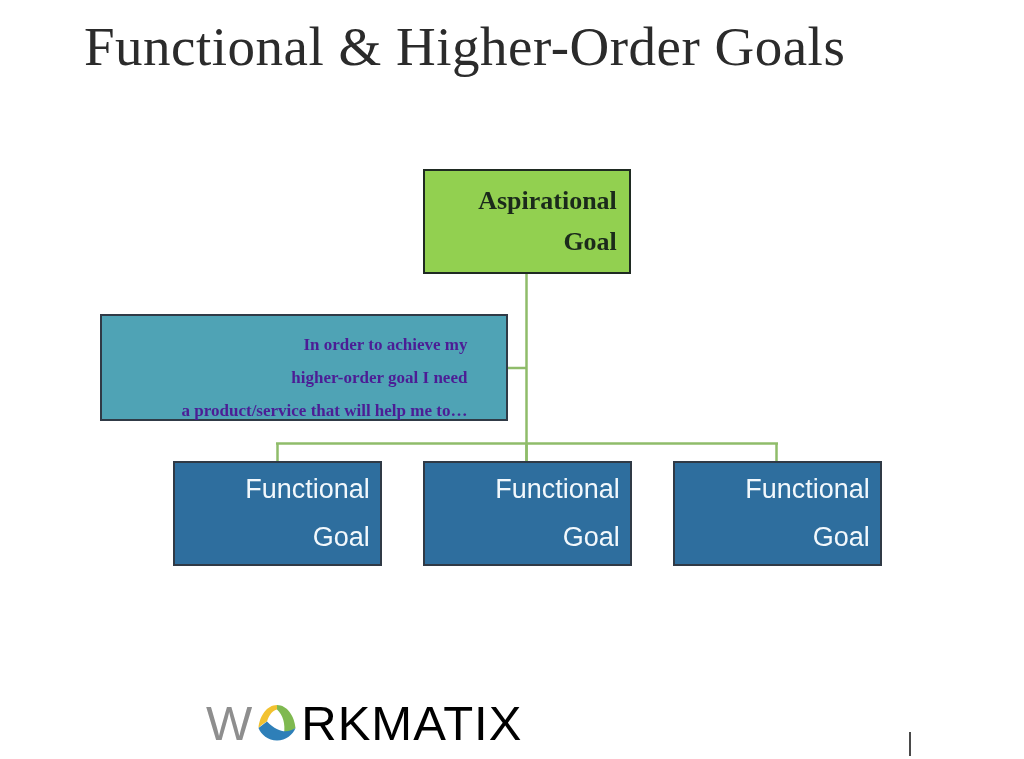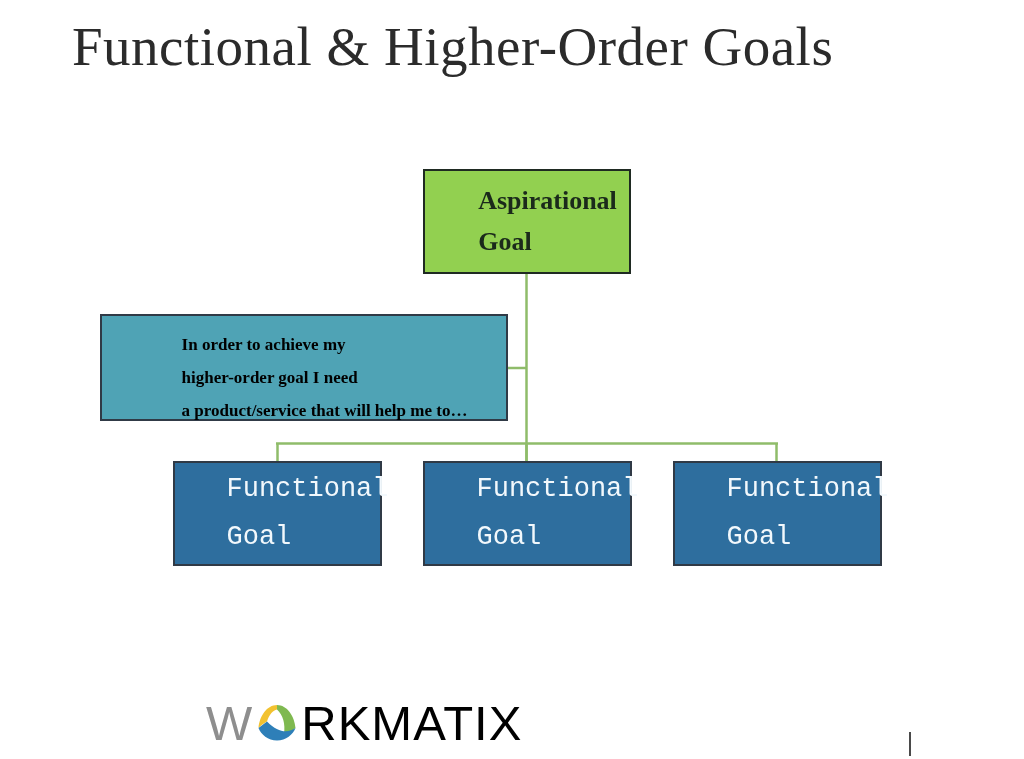--- a/index.html
+++ b/index.html
@@ -20,21 +20,21 @@
     position: absolute;
     inset: 0;
     width: 1024px;
     height: 759px;
     background: #ffffff;
   }
 
   
   #slide-title {
     position: absolute;
-    left: 72px;
+    left: 84px;
     top: 18px;
     width: 900px;
     font-family: "Liberation Serif", "DejaVu Serif", serif;
     font-size: 55px;
     line-height: 1.05;
     color: #2b2b2b;
     letter-spacing: 0.5px;
     white-space: nowrap;
   }
 
@@ -48,21 +48,21 @@
     pointer-events: none;
   }
 
   
   .node {
     position: absolute;
     box-sizing: border-box;
     display: flex;
     align-items: center;
     justify-content: center;
-    text-align: left;
+    text-align: right;
     padding-left: 41px;
   }
 
   .node-label {
     display: block;
     white-space: pre-line;
   }
 
   
   #node-aspirational {
@@ -90,34 +90,34 @@
     background: #4FA3B5;
     border: 2px solid #303a46;
     align-items: center;
     justify-content: center;
   }
   #node-statement .node-label {
     font-family: "Liberation Serif", "DejaVu Serif", serif;
     font-weight: bold;
     font-size: 17px;
     line-height: 1.95;
-    color: #000000;
+    color: #4c1d95;
     margin-top: 20px;
   }
 
   
   .node-functional {
     top: 461px;
     width: 209px;
     height: 105px;
     background: #2E6E9E;
     border: 2px solid #303a46;
   }
   .node-functional .node-label {
-    font-family: Liberation Mono, monospace;
+    font-family: Liberation Sans, sans-serif;
     font-weight: normal;
     font-size: 27px;
     line-height: 1.75;
     color: #f2f8fc;
     margin-left: 19px;
   }
   #node-functional-1 { left: 173px; }
   #node-functional-2 { left: 423px; }
   #node-functional-3 { left: 673px; }
 

